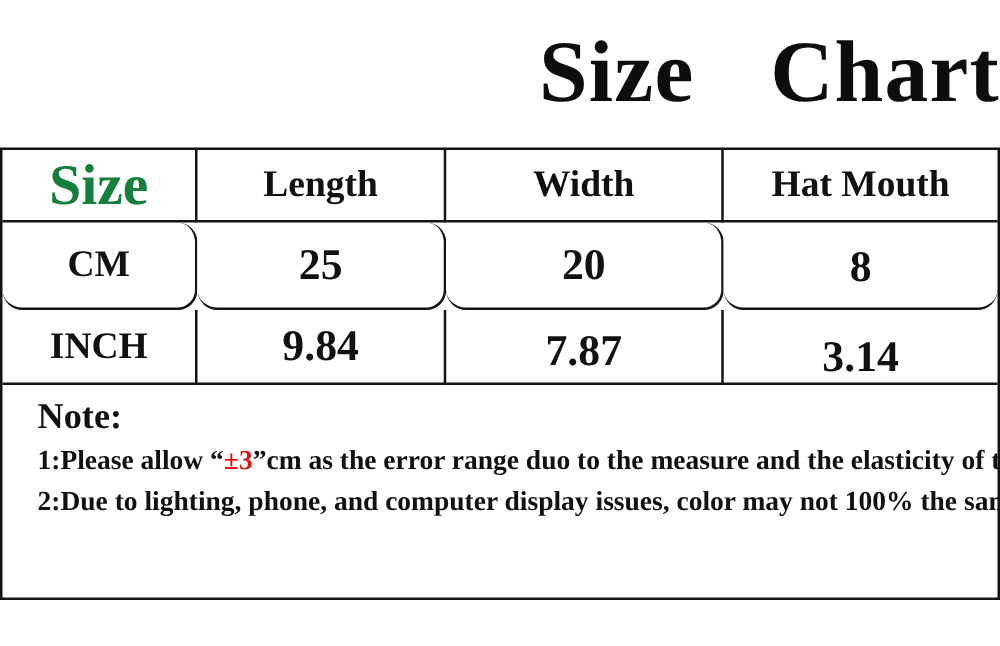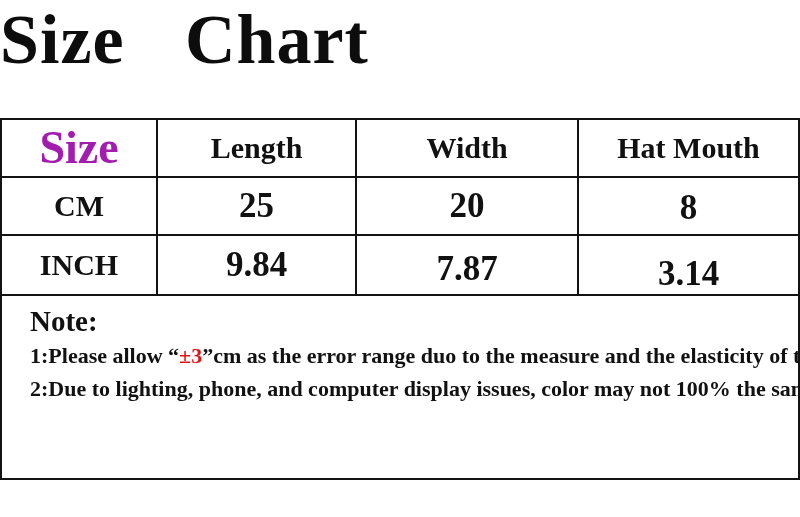--- a/index.html
+++ b/index.html
@@ -10,22 +10,22 @@
     width: 800px;
     height: 517px;
     background: #ffffff;
     font-family: "Liberation Serif", "DejaVu Serif", serif;
     font-weight: bold;
     color: #111111;
     position: relative;
     overflow: hidden;
   }
   .title {
-    margin: 3px 0 0 0;
-    text-align: left;
+    margin: 22px 0 0 0;
+    text-align: right;
     font-size: 70px;
     line-height: 74px;
     font-weight: bold;
     word-spacing: 0.6em;
     letter-spacing: 1px;
     color: #0d0d0d;
   }
   .content-box {
     position: absolute;
     top: 118px;
@@ -44,21 +44,21 @@
     box-sizing: border-box;
     border-right: 2px solid #131313;
     border-bottom: 2px solid #131313;
     display: flex;
     align-items: center;
     justify-content: center;
     overflow: hidden;
   }
   .cell.col-last { border-right: none; }
   .row-header .cell { height: 58px; }
-  .row-cm .cell { height: 58px; }
+  .row-cm .cell { height: 70px; border-radius: 16px; }
   .row-inch .cell { height: 60px; }
   .header-label { font-size: 30px; }
   .size-red {
     font-size: 46px;
     line-height: 46px;
   }
   .row-label { font-size: 30px; }
   .value { font-size: 35px; }
   .drop-2 > span { position: relative; top: 2px; }
   .drop-4 > span { position: relative; top: 4px; text-align: right; }
@@ -83,21 +83,21 @@
 <div>
 
   <h1 class="title">Size Chart</h1>
 
   <div class="content-box">
 
     <div class="size-table">
 
       <div class="size-table-row row-header" style="display:contents">
         <div class="cell header-label">
-          <span class="size-red" style="color:#a21caf">Size</span>
+          <span class="size-red" style="color:#15803d">Size</span>
         </div>
         <div class="cell header-label">
           <span>Length</span>
         </div>
         <div class="cell header-label">
           <span>Width</span>
         </div>
         <div class="cell header-label col-last">
           <span>Hat Mouth</span>
         </div>

